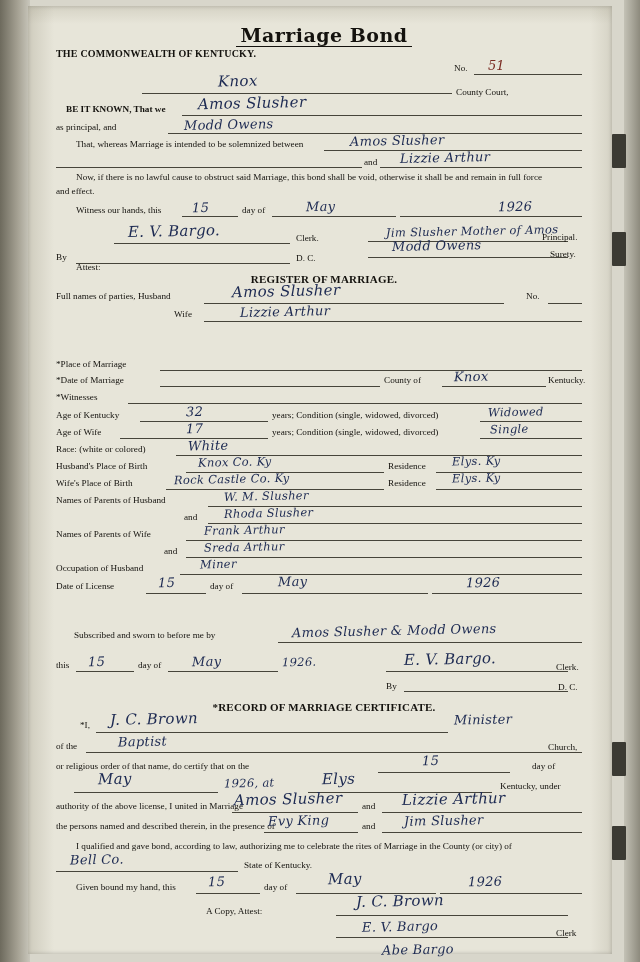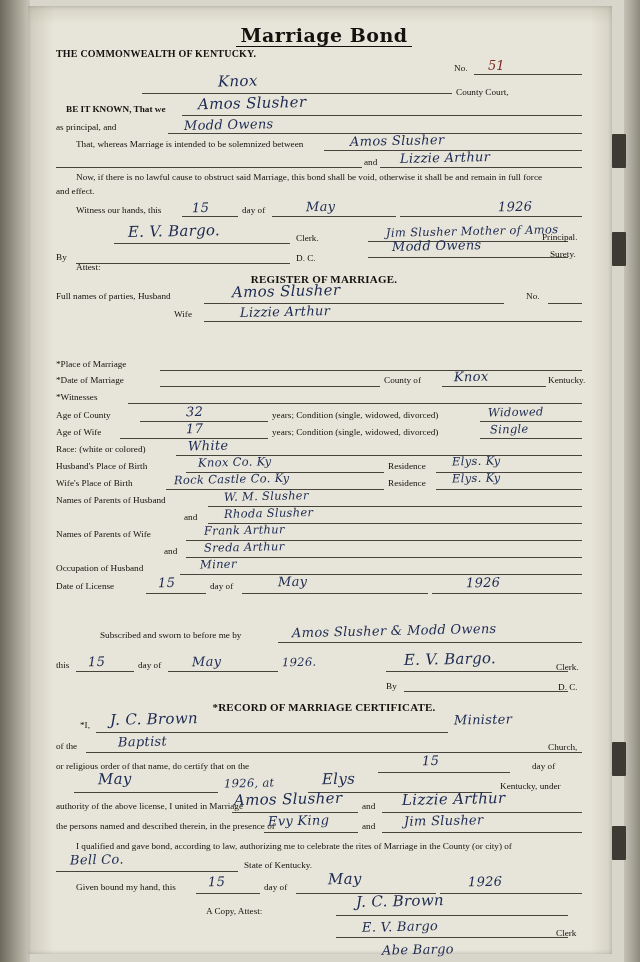--- a/index.html
+++ b/index.html
@@ -199,21 +199,21 @@
       <span class="fld" style="left:386px;top:12px;width:104px;height:2px;"></span>
       <span class="abs hand" style="left:398px;top:-2px;">Knox</span>
       <span class="abs tiny" style="left:492px;top:2px;">Kentucky.</span>
     </div>
     <div class="row" style="height:18px;">
       <span class="abs tiny" style="left:0px;top:2px;">*Witnesses</span>
       <span class="fld" style="left:72px;top:12px;width:454px;height:2px;"></span>
     </div>
 
     <div class="row" style="height:17px;">
-      <span class="abs tiny" style="left:0px;top:2px;">Age of County</span>
+      <span class="abs tiny" style="left:0px;top:2px;">Age of Kentucky</span>
       <span class="fld" style="left:84px;top:12px;width:128px;height:2px;"></span>
       <span class="abs hand" style="left:130px;top:-2px;">32</span>
       <span class="abs tiny" style="left:216px;top:2px;">years; Condition (single, widowed, divorced)</span>
       <span class="fld" style="left:424px;top:12px;width:102px;height:2px;"></span>
       <span class="abs hand sm" style="left:432px;top:-1px;">Widowed</span>
     </div>
     <div class="row" style="height:17px;">
       <span class="abs tiny" style="left:0px;top:2px;">Age of Wife</span>
       <span class="fld" style="left:64px;top:12px;width:148px;height:2px;"></span>
       <span class="abs hand" style="left:130px;top:-2px;">17</span>
@@ -276,21 +276,21 @@
       <span class="fld" style="left:90px;top:14px;width:60px;height:2px;"></span>
       <span class="abs hand" style="left:102px;top:-1px;">15</span>
       <span class="abs tiny" style="left:154px;top:3px;">day of</span>
       <span class="fld" style="left:186px;top:14px;width:186px;height:2px;"></span>
       <span class="abs hand" style="left:222px;top:-2px;">May</span>
       <span class="fld" style="left:376px;top:14px;width:150px;height:2px;"></span>
       <span class="abs hand" style="left:410px;top:-1px;">1926</span>
     </div>
 
     <div class="row" style="height:30px;margin-top:24px;">
-      <span class="abs tiny" style="left:18px;top:6px;margin-left:26px;">Subscribed and sworn to before me by</span>
+      <span class="abs tiny" style="left:18px;top:6px;">Subscribed and sworn to before me by</span>
       <span class="fld" style="left:222px;top:17px;width:304px;height:2px;"></span>
       <span class="abs hand" style="left:236px;top:1px;">Amos Slusher &amp; Modd Owens</span>
     </div>
     <div class="row" style="height:24px;">
       <span class="abs tiny" style="left:0px;top:6px;">this</span>
       <span class="fld" style="left:20px;top:16px;width:58px;height:2px;"></span>
       <span class="abs hand" style="left:32px;top:2px;">15</span>
       <span class="abs tiny" style="left:82px;top:6px;">day of</span>
       <span class="fld" style="left:112px;top:16px;width:110px;height:2px;"></span>
       <span class="abs hand" style="left:136px;top:2px;">May</span>

